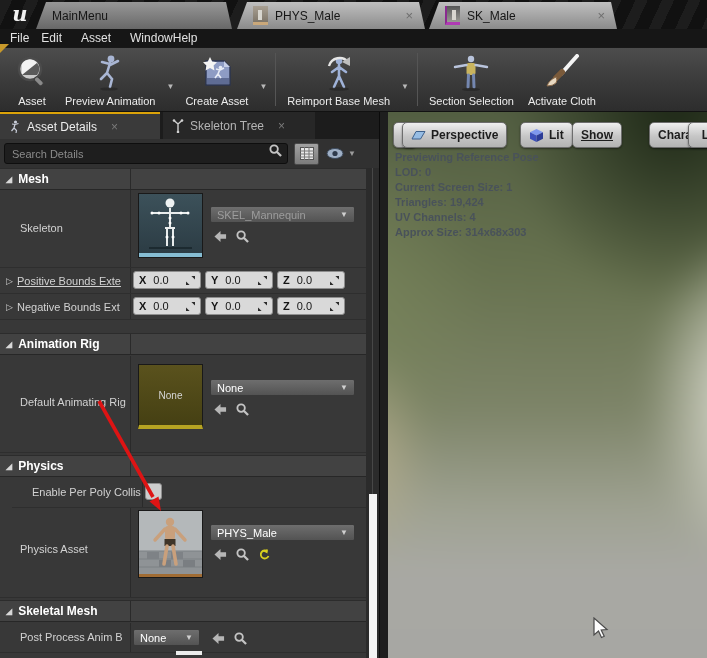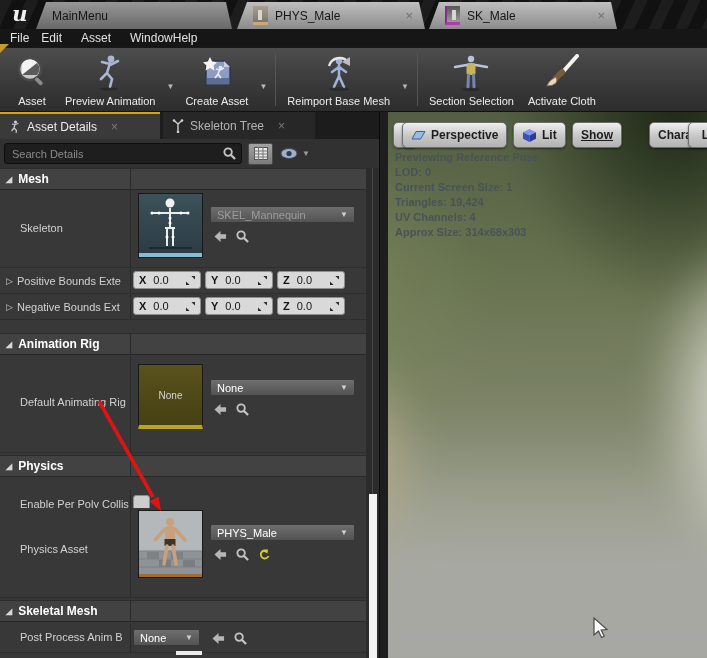--- a/index.html
+++ b/index.html
@@ -45,22 +45,22 @@
   
   .panel { position:absolute; left:0; top:112px; width:379px; height:546px; background:#353535; }
   .ptabs { position:absolute; left:0; top:0; width:100%; height:27px; background:#1c1c1c; display:flex; }
   .ptab { display:flex; align-items:center; padding:0 9px; font-size:12px; color:#b4b4b4;
     background:#272727; margin-right:3px; }
   .ptab.active { background:#3a3a3a; border-top:2px solid #dba309; color:#ededed; }
   .ptab .close { color:#7a7a7a; font-size:12px; margin-left:14px; }
   .ptab svg { margin-right:6px; }
   .searchrow { position:absolute; left:0; top:27px; width:100%; height:29px; background:#313131;
     display:flex; align-items:center; padding:0 4px; }
-  .searchbox { width:238px; height:21px; background:#1e1e1e; border:1px solid #0e0e0e; border-radius:3px;
-    display:flex; align-items:center; padding:0 5px; }
+  .searchbox { width:284px; height:21px; background:#1e1e1e; border:1px solid #0e0e0e; border-radius:3px;
+    display:flex; padding:0 5px; }
   .searchbox input { flex:1; background:transparent; border:0; outline:0; color:#cfcfcf;
     font-size:11px; font-family:"Liberation Sans",sans-serif; }
   .searchbox input::placeholder { color:#8b8b8b; }
   .gridbtn { width:25px; height:22px; margin-left:6px; border-radius:2px;
     background:linear-gradient(#a2a2a2,#7c7c7c); border:1px solid #4a4a4a;
     display:flex; align-items:center; justify-content:center; }
   .eyebtn { display:flex; align-items:center; margin-left:7px; }
   .eyebtn .ec { color:#9b9b9b; font-size:8px; margin-left:4px; }
   
   .props { position:absolute; left:0; top:56px; width:366px; height:490px; background:#383838; }
@@ -313,21 +313,21 @@
       <div class="icbtn" style="left:234px;top:38px;">
         <svg width="13" height="13" viewBox="0 0 14 14">
             <use href="#i-mag"></use>
           </svg>
       </div>
     </div>
 
     <div class="prow" style="top:100px;height:26px;">
       <div class="vline"></div>
       <span class="expander" style="top:8px;">▷</span>
-      <span class="plabel" style="left:17px;top:7px;max-width:112px;">Positive Bounds Exte</span>
+      <span class="plabel" style="left:17px;top:7px;max-width:112px;text-decoration:underline;">Positive Bounds Exte</span>
       <div class="axis" style="left:133px;top:3px;">
         <span class="al">X</span>
           <span>0.0</span>
         <svg width="9" height="9" viewBox="0 0 10 10">
             <use href="#i-spin"></use>
           </svg>
       </div>
       <div class="axis" style="left:205px;top:3px;">
         <span class="al">Y</span>
           <span>0.0</span>
@@ -398,21 +398,21 @@
           </svg>
       </div>
     </div>
 
     <div class="cath" style="top:287px;">
       <span class="arr">◢</span>
       <span>Physics</span>
       <div class="vline"></div>
     </div>
 
-    <div class="prow" style="top:322px;height:30px;">
+    <div class="prow" style="top:310px;height:30px;margin-left:12px;">
       <div class="vline"></div>
       <span class="plabel" style="top:8px;max-width:112px;">Enable Per Poly Collis</span>
       <div class="checkbox" style="left:133px;top:5px;"></div>
     </div>
 
     <div class="prow" style="top:340px;height:90px;">
       <div class="vline"></div>
       <span class="plabel" style="top:35px;">Physics Asset</span>
       <div class="thumb" style="top:2px;height:68px;background:#aeb2b4;">
         <svg width="63" height="63" viewBox="0 0 63 63">
@@ -492,21 +492,21 @@
 
   <div class="vbtn" style="left:5px;width:24px;padding:0;">
     <span class="vc">▼</span>
   </div>
   <div class="vbtn" style="left:14px;">
     <svg width="15" height="11" viewBox="0 0 15 11">
       <path d="M1,9 L5,1.5 L14,1.5 L9.5,9 Z" fill="#97bde4" stroke="#3e618c" stroke-width="1"></path>
     </svg>
     <span>Perspective</span>
   </div>
-  <div class="vbtn" style="left:125px;">
+  <div class="vbtn" style="left:132px;">
     <svg width="15" height="15" viewBox="0 0 15 15">
       <path d="M7.5,1 L14,4.2 L7.5,7.4 L1,4.2 Z" fill="#7f98ee"></path>
       <path d="M1,4.2 L7.5,7.4 L7.5,14 L1,10.8 Z" fill="#3c50ba"></path>
       <path d="M14,4.2 L7.5,7.4 L7.5,14 L14,10.8 Z" fill="#2c3c96"></path>
     </svg>
     <span>Lit</span>
   </div>
   <div class="vbtn" style="left:184px;text-decoration:underline;">
     <span>Show</span>
   </div>

